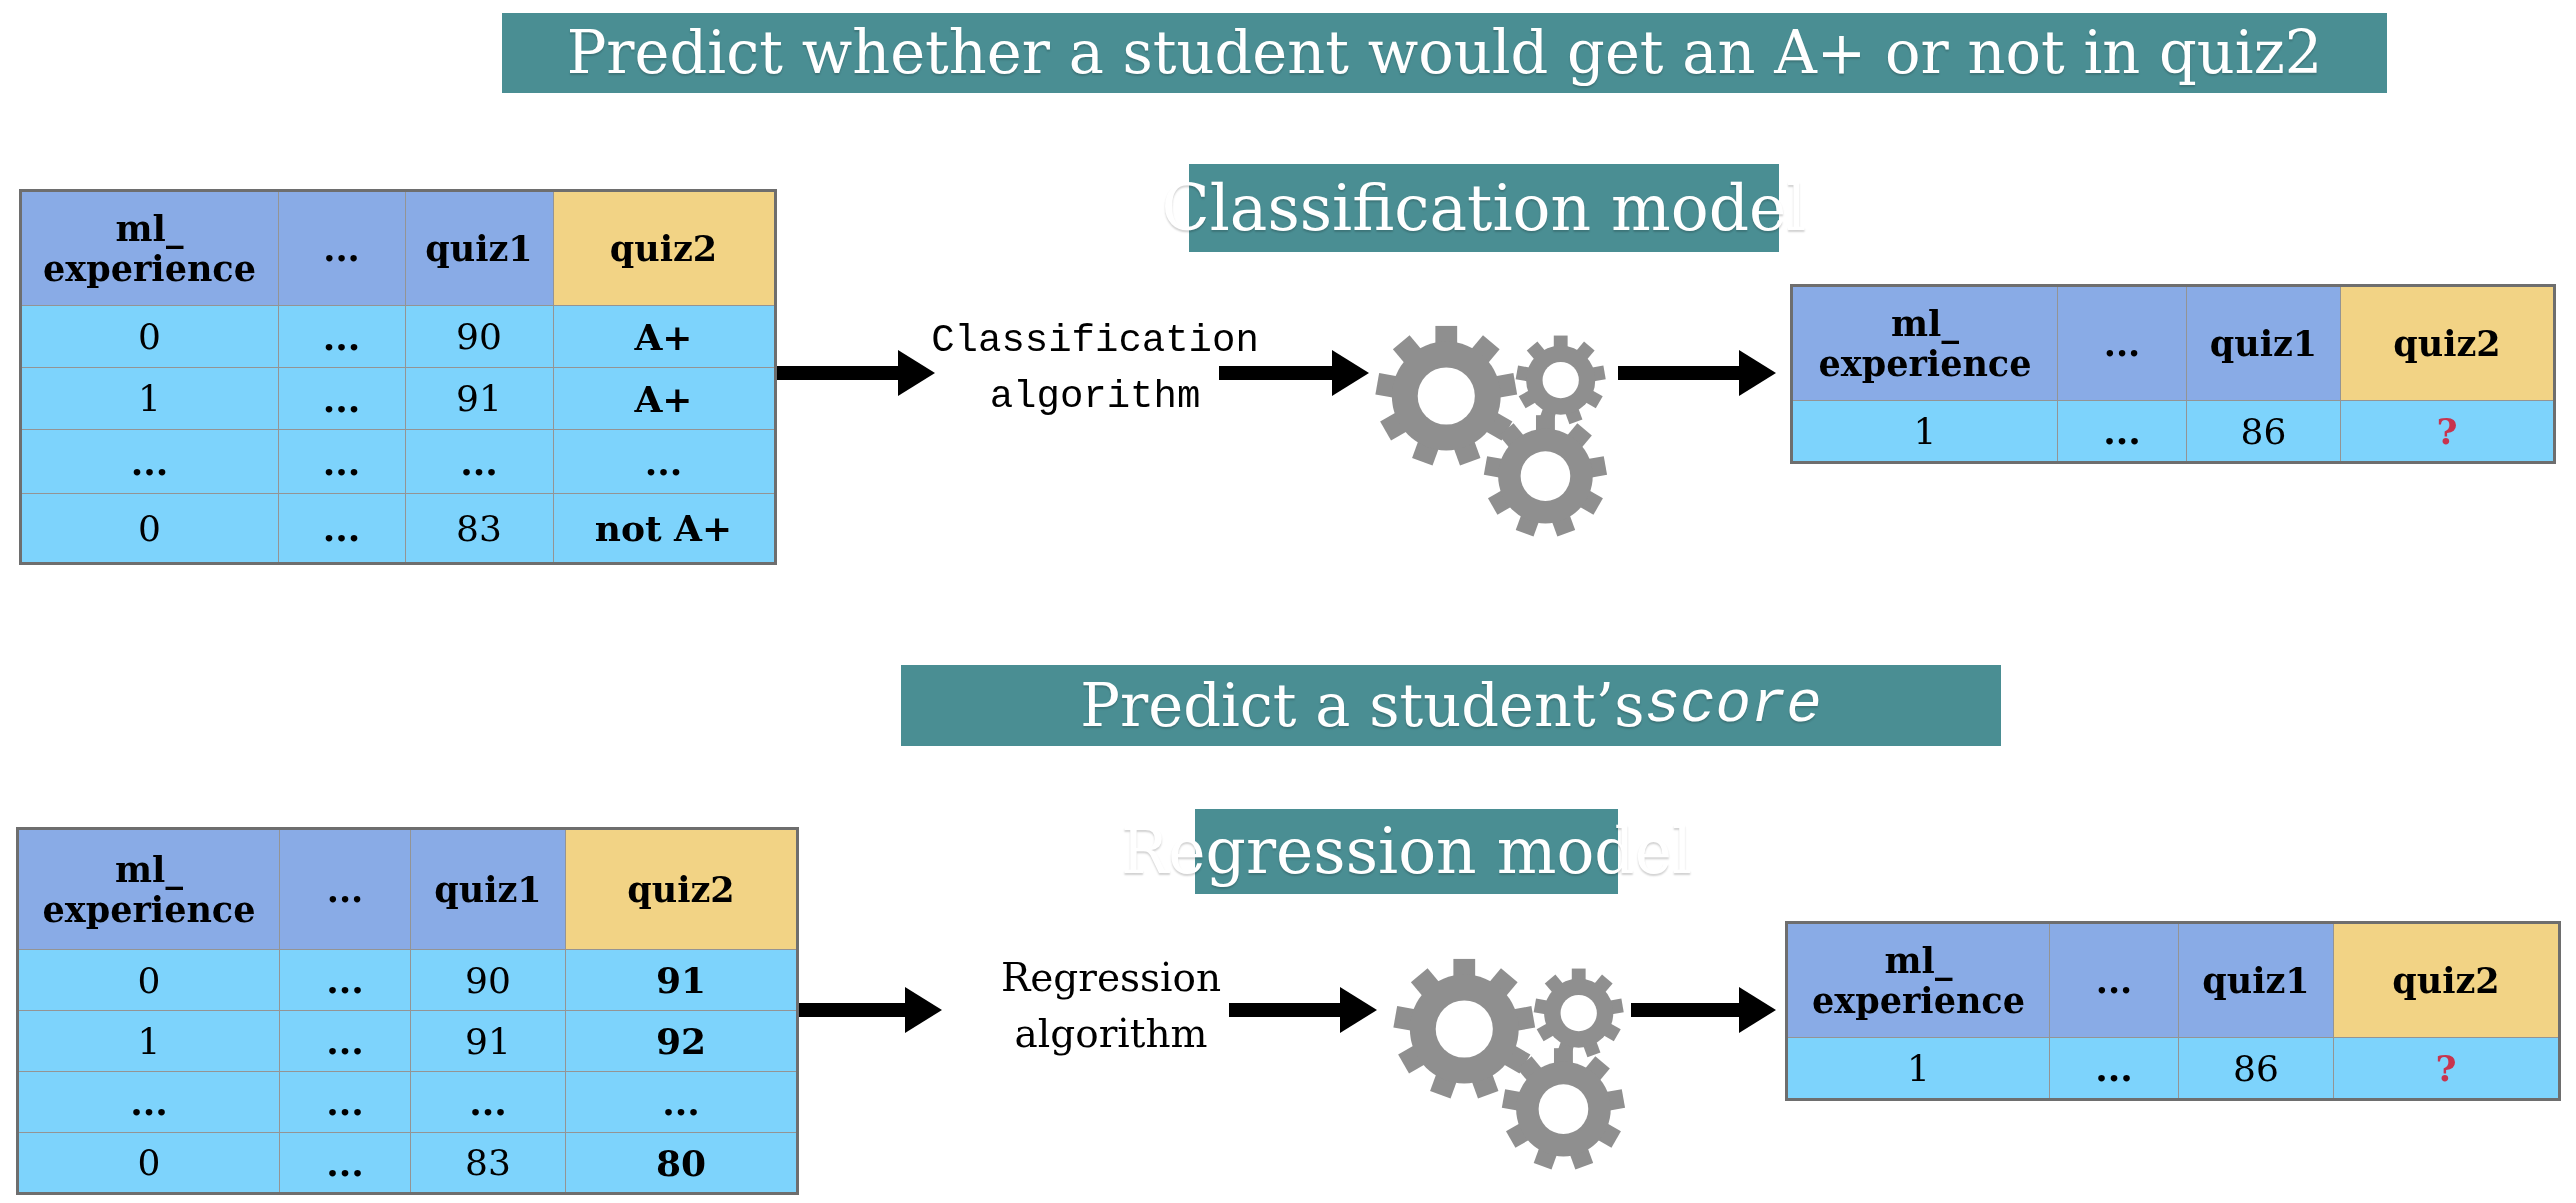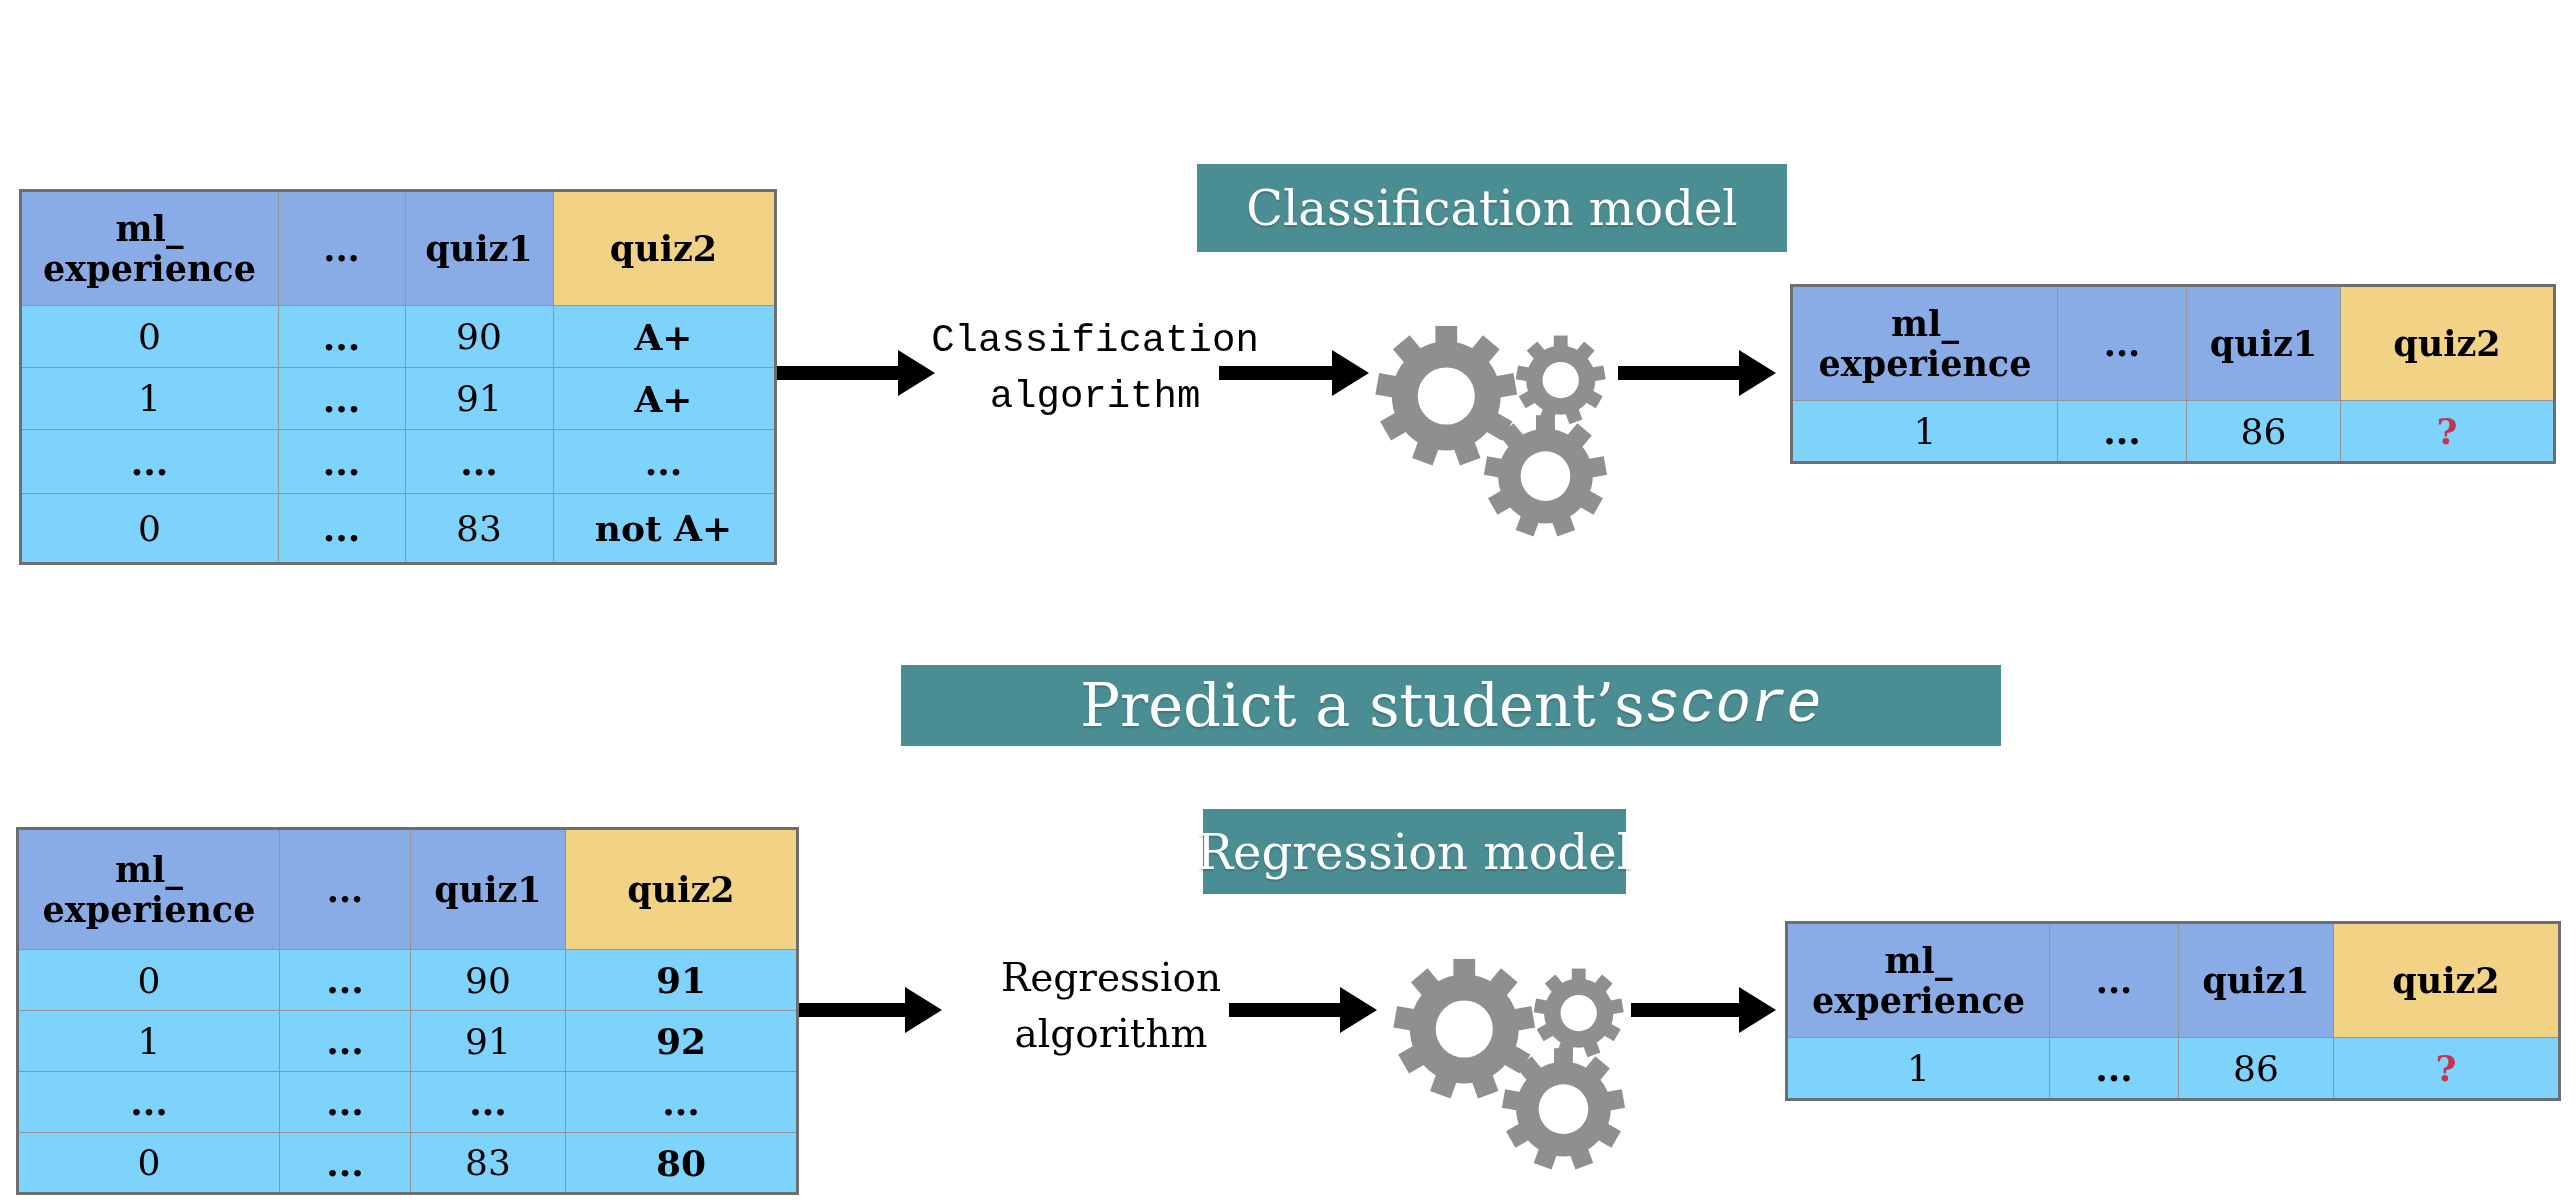--- a/index.html
+++ b/index.html
@@ -1,21 +1,21 @@
 <!DOCTYPE html>
 <html style="font-size:10.2px"><head>
 <meta charset="utf-8">
 <style>
   html,body{margin:0;padding:0;background:#ffffff;}
   body{width:2576px;height:1203px;font-family:"DejaVu Serif","Liberation Serif",serif;}
   .canvas{position:relative;width:2576px;height:1203px;overflow:hidden;background:#ffffff;}
 
   .banner{position:absolute;background:#4A8E93;color:#ffffff;display:flex;align-items:center;justify-content:center;white-space:nowrap;text-shadow:0 1.9px 1.9px rgba(0,0,0,0.18);}
   .banner.title{font-size:59px;}
-  .banner.model{font-size:48px;margin-left:8px;}
+  .banner.model{font-size:63px;}
 
   .algo{position:absolute;color:#000000;font-size:39px;line-height:56px;text-align:center;}
 
   .arrow{position:absolute;display:flex;align-items:center;height:46px;}
   .arrow .bar{flex:1;height:14px;background:#000000;}
   .arrow .head{width:0;height:0;border-top:23px solid transparent;border-bottom:23px solid transparent;border-left:37px solid #000000;}
 
   .dtable{position:absolute;border-collapse:collapse;table-layout:fixed;background:#7dd3fc;border:3.2px solid #6E6E6E;font-size:36px;color:#000000;}
   .dtable th,.dtable td{border:1.9px solid #949494;text-align:center;vertical-align:middle;padding:0;overflow:hidden;}
   .dtable th{font-weight:700;font-size:35px;line-height:1.12;}
@@ -46,20 +46,23 @@
         <rect x="-0.16" y="-1.03" width="0.32" height="0.45" transform="rotate(320)"></rect>
         <circle r="0.80"></circle>
       </g>
       <circle r="0.42" fill="#ffffff"></circle>
     </g>
   </defs>
 </svg>
 
 <div class="canvas">
 
+  <div class="banner title" style="left:502px;top:12.7px;width:1885px;height:80px;">
+    <span>Predict whether a student would get an A+ or not in quiz2</span>
+  </div>
 
   <table class="dtable" style="left:18.5px;top:189px;">
     <colgroup>
         <col style="width:258px">
         <col style="width:127px">
         <col style="width:148px">
         <col style="width:222px">
       </colgroup>
     <tbody>
         <tr style="height:115px">

